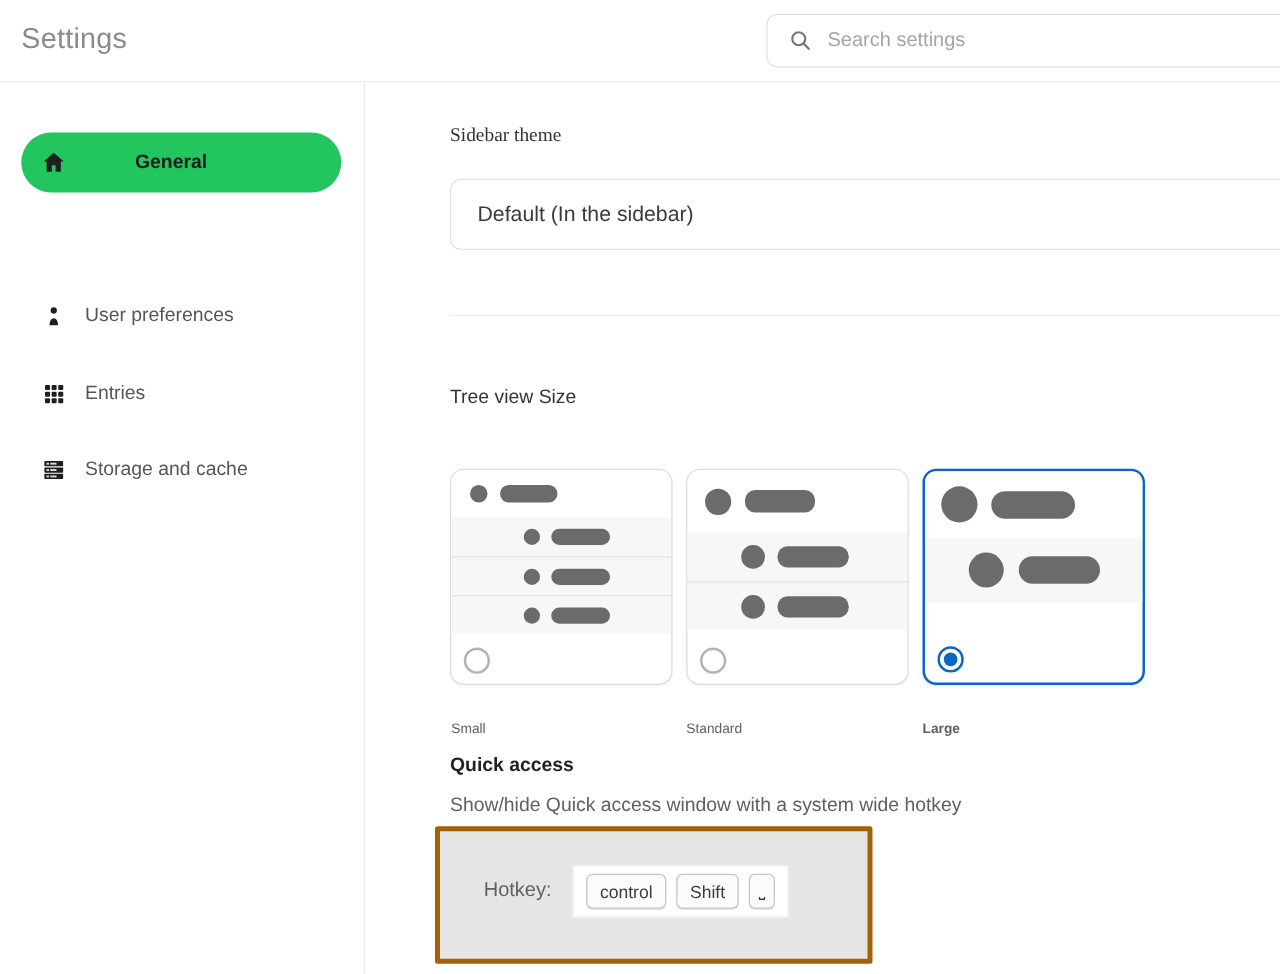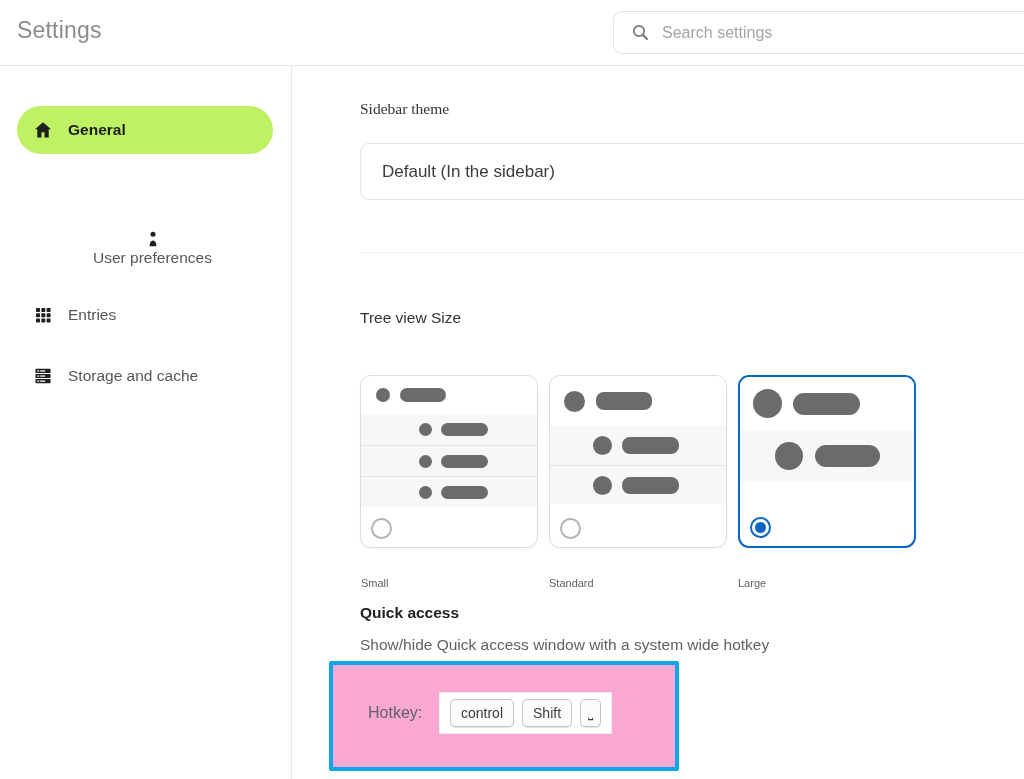--- a/index.html
+++ b/index.html
@@ -11,21 +11,21 @@
   
   .topbar{position:absolute;left:0;top:0;width:1024px;height:66px;background:#fff;border-bottom:1px solid #e9e9e9;}
   .app-title{position:absolute;left:17px;top:17px;font-size:23px;color:#8b8b8b;letter-spacing:.2px;}
   .searchbox{position:absolute;left:613px;top:11px;width:430px;height:43px;border:1px solid #e2e2e2;border-radius:9px;background:#fff;display:flex;align-items:center;}
   .searchbox .mag{margin-left:17px;display:flex;}
   .searchbox input{border:none;outline:none;background:transparent;font-family:inherit;font-size:16px;color:#444;margin-left:10px;width:300px;}
   .searchbox input::placeholder{color:#a5a5a5;}
   
   .sidebar{position:absolute;left:0;top:66px;width:292px;height:713px;background:#fff;border-right:1px solid #eaeaea;}
   .nav-item{position:absolute;left:17px;width:256px;height:48px;border-radius:24px;display:flex;align-items:center;cursor:pointer;}
-  .nav-item.active{background:#bef264;}
+  .nav-item.active{background:#22c55e;gap:40px;}
   .nav-icon{width:20px;height:20px;margin-left:16px;display:flex;align-items:center;justify-content:center;flex:none;}
   .nav-label{margin-left:15px;font-size:15.5px;color:#54575a;}
   .nav-item.active .nav-label{color:#1c1c1c;font-weight:bold;}
   
   .content{position:absolute;left:292px;top:66px;width:732px;height:713px;background:#fff;}
   .field-label{position:absolute;left:68px;font-size:15.5px;color:#333;}
   .select-box{position:absolute;left:68px;top:77px;width:680px;height:57px;border:1px solid #e3e3e3;border-radius:9px;background:#fff;display:flex;align-items:center;cursor:pointer;}
   .select-box .sel-text{margin-left:21px;font-size:17px;color:#3b3b3b;}
   .hr{position:absolute;left:68px;top:186px;width:664px;height:0;border-top:1px solid #ededed;}
   
@@ -59,21 +59,21 @@
   .card.lg .crow{height:52px;padding-left:35px;}
   .card.lg .crow .dot{width:28px;height:28px;}
   .card.lg .crow .pill{width:65px;height:22px;margin-left:12px;border-radius:11px;}
   .radio{position:absolute;left:10px;bottom:8px;width:21px;height:21px;border:2px solid #b3b3b3;border-radius:50%;background:#fff;}
   .radio.on{border-color:#0a66c2;display:flex;align-items:center;justify-content:center;}
   .radio.on::after{content:"";width:11px;height:11px;border-radius:50%;background:#0a66c2;}
   .card-label{position:absolute;top:202px;font-size:11px;color:#5d6166;}
   
   .qa-title{position:absolute;left:68px;top:538px;font-size:15.5px;font-weight:bold;color:#222;}
   .qa-desc{position:absolute;left:68px;top:570px;font-size:15.5px;color:#5d6166;}
-  .hotkey-box{position:absolute;left:37px;top:595px;width:350px;height:110px;border:4px solid #0ea5e9;border-radius:2px;background:#f9a8d4;}
+  .hotkey-box{position:absolute;left:56px;top:595px;width:350px;height:110px;border:4px solid #a16207;border-radius:2px;background:#e5e5e5;}
   .hotkey-label{position:absolute;left:35px;top:39px;font-size:16px;color:#5d6166;}
   .keys-wrap{position:absolute;left:106px;top:27px;height:42px;padding:0 10px;border:1px solid #ececec;background:#fff;display:flex;align-items:center;gap:8px;}
   .keycap{border:1px solid #c6c6c6;border-radius:5px;background:#fbfbfb;box-shadow:0 1px 0 rgba(0,0,0,.10);padding:5px 10px;font-size:14px;color:#3c3c3c;line-height:1.2;}
   .keycap.space{padding:5px 7px;font-size:13px;min-width:14px;text-align:center;}
 </style>
 </head>
 <body>
 
 <div id="app">
 
@@ -95,21 +95,21 @@
     <div class="nav-item active" style="top:40px;">
       <span class="nav-icon">
         <svg width="20" height="20" viewBox="0 0 20 20">
             <path d="M10 2.2l8 7h-2.3v8.2h-4.2v-5.2H8.5v5.2H4.3V9.2H2z" fill="#1f1f1f"></path>
           </svg>
       </span>
       <span class="nav-label">General</span>
     </div>
 
 
-    <div class="nav-item" style="top:163px;flex-direction:column;">
+    <div class="nav-item" style="top:163px;">
       <span class="nav-icon">
         <svg width="20" height="20" viewBox="0 0 20 20">
             <circle cx="10" cy="5.3" r="2.5" fill="#1f1f1f"></circle>
             <path d="M6.6 17.2c0-3.4 1.4-5.6 3.4-5.6s3.4 2.2 3.4 5.6z" fill="#1f1f1f"></path>
           </svg>
       </span>
       <span class="nav-label">User preferences</span>
     </div>
 
     <div class="nav-item" style="top:225px;">
@@ -215,21 +215,21 @@
             <span class="pill"></span>
           </div>
         <div class="children">
           <div class="crow">
               <span class="dot"></span>
               <span class="pill"></span>
             </div>
         </div>
         <div class="radio on"></div>
       </div>
-      <div class="card-label" style="left:378px;">Large</div>
+      <div class="card-label" style="left:378px;font-weight:bold;">Large</div>
 
     </div>
 
     <div class="qa-title">Quick access</div>
     <div class="qa-desc">Show/hide Quick access window with a system wide hotkey</div>
 
     <div class="hotkey-box">
       <span class="hotkey-label">Hotkey:</span>
       <div class="keys-wrap">
         <span class="keycap">control</span>

